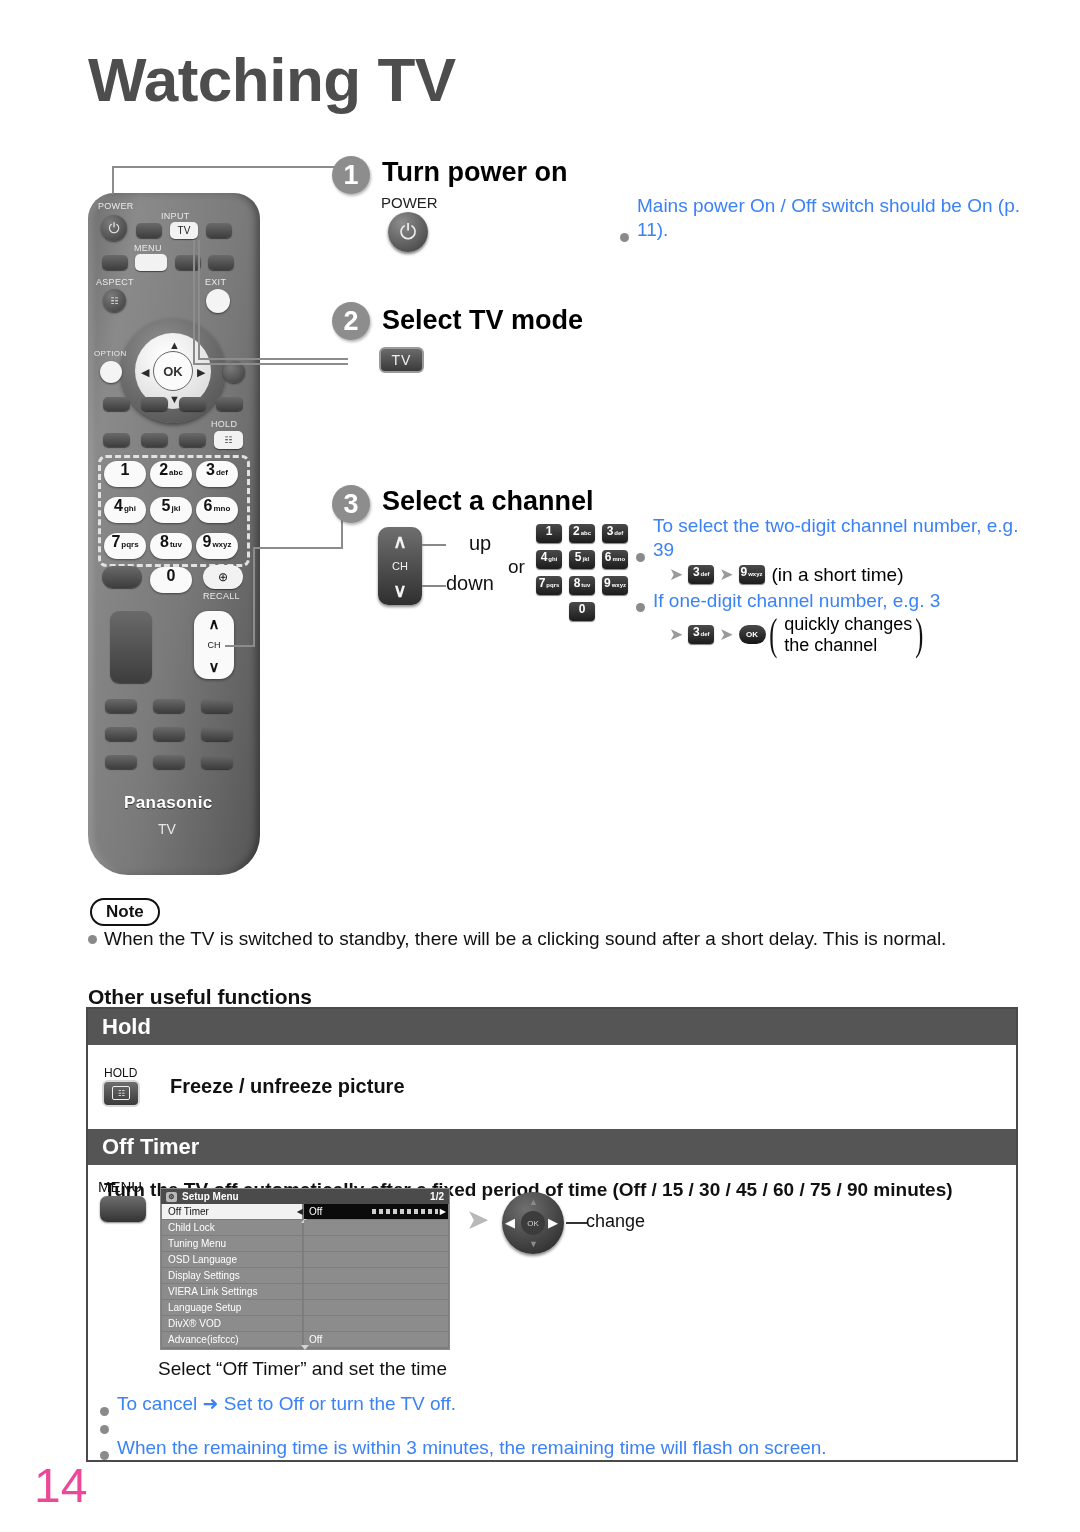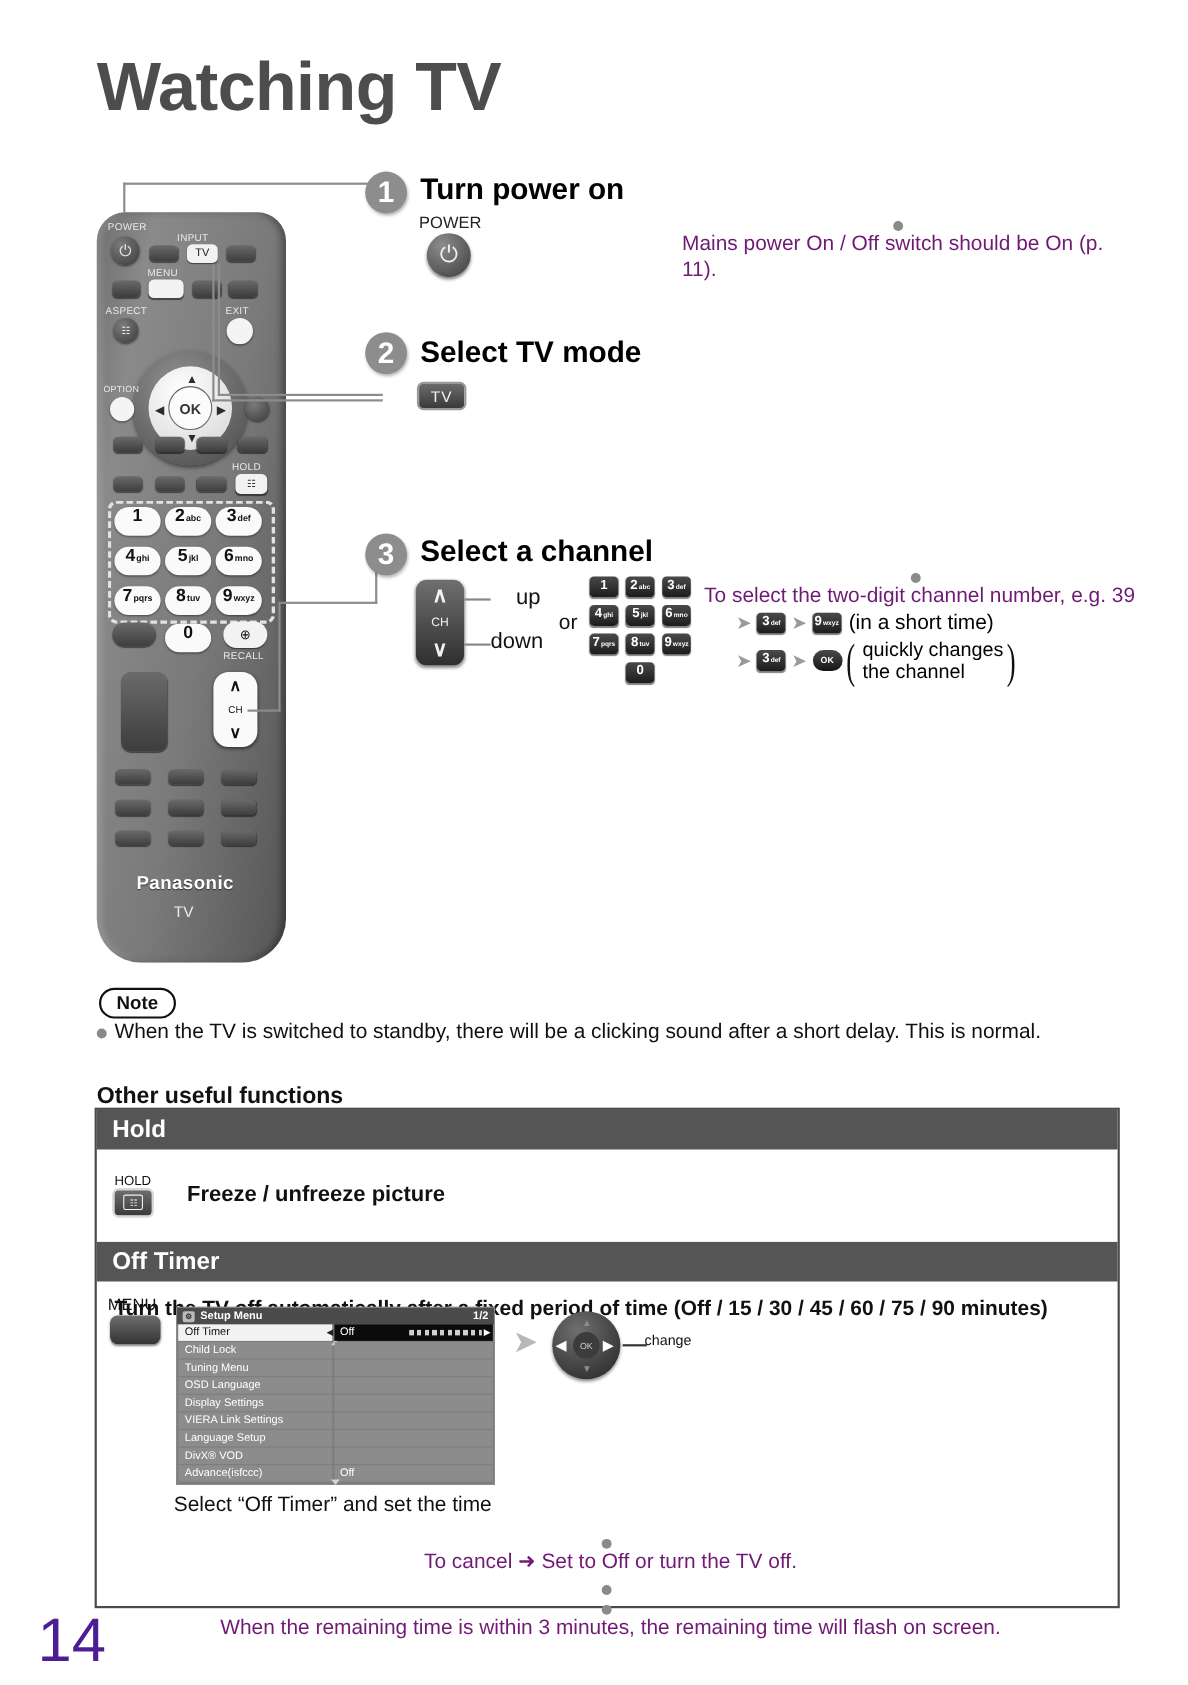--- a/index.html
+++ b/index.html
@@ -15,21 +15,21 @@
   
   .page-title {
     position: absolute; left: 88px; top: 44px;
     font-size: 62px; font-weight: bold; color: #4d4d4d;
     letter-spacing: -0.5px;
   }
 
   
   .page-num {
     position: absolute; left: 34px; top: 1458px;
-    font-size: 56px; color: #4c1d95;
+    font-size: 48px; color: #ec4899;
   }
 
   
   .remote {
     position: absolute; left: 88px; top: 193px;
     width: 172px; height: 682px;
     background: linear-gradient(100deg,#6e6e6e 0%,#8a8a8a 18%,#7a7a7a 55%,#555 100%);
     border-radius: 26px 26px 40px 40px;
     box-shadow: inset -4px 0 7px rgba(0,0,0,.35), inset 4px 0 6px rgba(255,255,255,.18);
   }
@@ -135,21 +135,21 @@
     position: absolute; width: 26px; height: 19px; border-radius: 4px;
     background: linear-gradient(180deg,#4a4a4a,#1c1c1c);
     color: #fff; font-size: 12px; font-weight: bold;
     display: flex; align-items: baseline; justify-content: center;
     box-shadow: 0 1px 1px rgba(0,0,0,.5);
   }
   .kp2 .k sub { font-size: 6px; margin-left: 1px; }
   .or-lbl { position: absolute; font-size: 19px; color: #111; }
 
   .bullets { position: absolute; }
-  .bl { display: flex; align-items: center; margin-bottom: 2px; font-size: 19px; color: #701a75; line-height: 1.25; flex-direction: column; }
+  .bl { display: flex; align-items: flex-end; margin-bottom: 2px; font-size: 19px; color: #3b82f6; line-height: 1.25; }
   .bl .dot {
     width: 9px; height: 9px; border-radius: 50%; background: #8a8a8a;
     margin: 7px 8px 0 0; flex: none;
   }
   .seqline { display: flex; align-items: center; font-size: 19px; margin: 2px 0 2px 28px; }
   .seq-arrow { color: #9a9a9a; font-size: 17px; margin: 0 5px; }
   .ik {
     display: inline-flex; align-items: baseline; justify-content: center;
     width: 26px; height: 19px; border-radius: 4px;
     background: linear-gradient(180deg,#4a4a4a,#1c1c1c);
@@ -261,21 +261,21 @@
     background: radial-gradient(circle at 38% 28%,#6f6f6f,#232323);
     box-shadow: 0 2px 3px rgba(0,0,0,.45);
   }
   .navring-sm .oksm {
     position: absolute; left: 19px; top: 19px; width: 24px; height: 24px;
     border-radius: 50%; background: #3c3c3c; color: #cfcfcf;
     display: flex; align-items: center; justify-content: center; font-size: 8px;
   }
   .navring-sm .na { position: absolute; color: #8c8c8c; font-size: 9px; }
   .navring-sm .na.big { color: #ffffff; font-size: 13px; }
-  .change-lbl { position: absolute; font-size: 13px; color: #111; }
+  .change-lbl { position: absolute; font-size: 18px; color: #111; }
   .change-tick { position: absolute; height: 2px; background: #333; }
 
   .sel-line { position: absolute; font-size: 19px; color: #111; }
   .menu-cap { position: absolute; font-size: 15px; color: #111; }
   .menu-btn {
     position: absolute; width: 46px; height: 26px; border-radius: 7px;
     background: linear-gradient(180deg,#6e6e6e,#333);
     box-shadow: 0 1px 2px rgba(0,0,0,.5);
   }
 </style>
@@ -440,20 +440,24 @@
       <span class="dot"></span>
       <span>To select the two-digit channel number, e.g. 39</span>
     </div>
     <div class="seqline">
       <span class="seq-arrow">➤</span>
       <span class="ik">3<sub>def</sub></span>
       <span class="seq-arrow">➤</span>
       <span class="ik">9<sub>wxyz</sub></span>
       <span style="margin-left:7px;">(in a short time)</span>
     </div>
+    <div class="bl" style="margin-top:3px;">
+      <span class="dot"></span>
+      <span>If one-digit channel number, e.g. 3</span>
+    </div>
     <div class="seqline">
       <span class="seq-arrow">➤</span>
       <span class="ik">3<sub>def</sub></span>
       <span class="seq-arrow">➤</span>
       <span class="ok-pill">OK</span>
       <span class="brace">(</span>
       <span class="brace-txt">
         <span>quickly changes</span><br>
         <span>the channel</span>
       </span>

